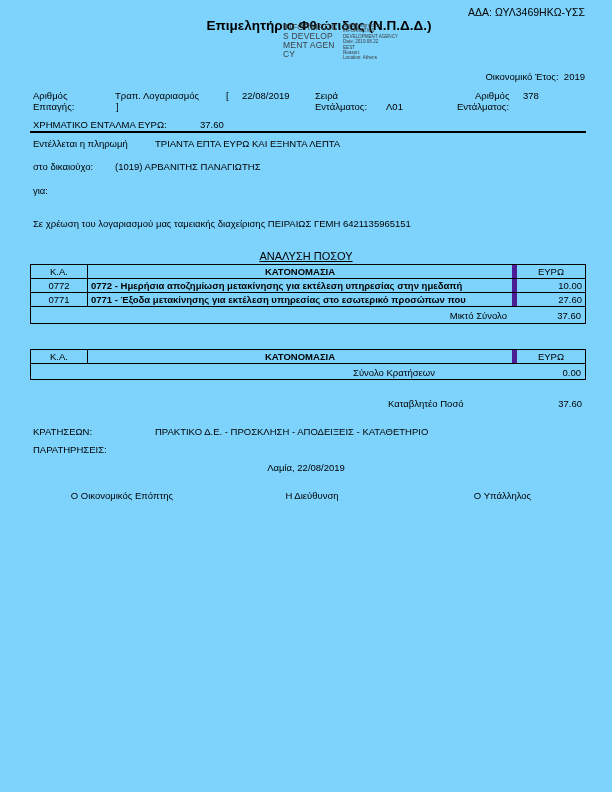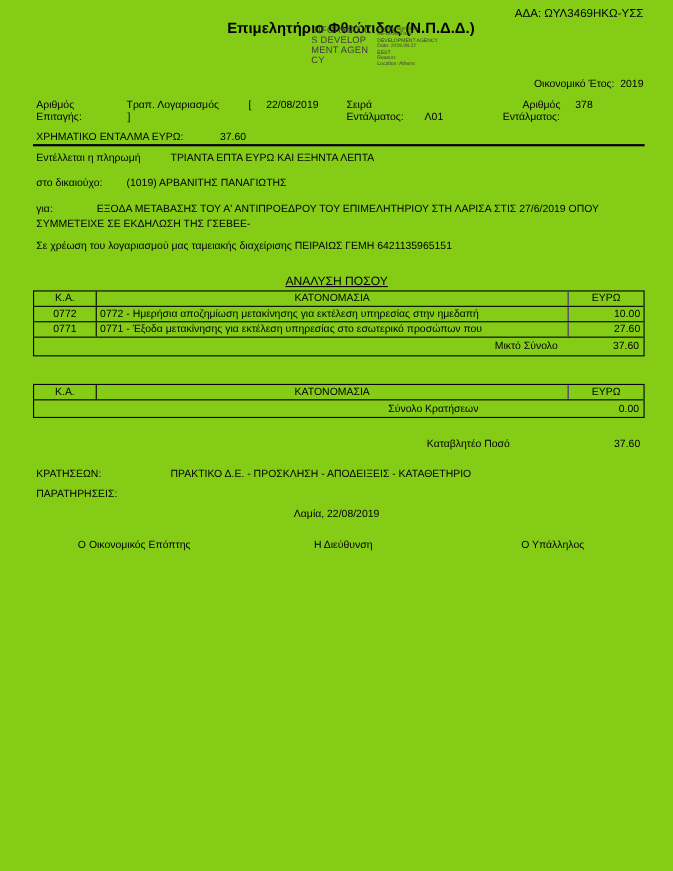--- a/index.html
+++ b/index.html
@@ -1,33 +1,33 @@
 <!DOCTYPE html>
 <html><head>
 <meta charset="utf-8">
 <style>
   html,body{margin:0;padding:0;background:#ffffff;}
   .page{
-    position:relative;width:612px;height:792px;background:#84cc16;
+    position:relative;width:612px;height:792px;background:#7dd3fc;
     font-family:"Liberation Sans",sans-serif;color:#000;overflow:hidden;
   }
   .abs{position:absolute;white-space:nowrap;font-size:9.5px;line-height:11px;}
   .ada{top:7px;right:27px;font-size:10.5px;}
   .doc-title{top:20px;left:0;right:0;text-align:center;font-size:13.5px;font-weight:bold;white-space:nowrap;padding-left:26px;z-index:2;}
   .stamp{position:absolute;left:283px;top:23px;z-index:3;color:#3d3d3d;display:flex;gap:3px;}
   .stamp-agency{width:57px;font-size:8.5px;line-height:9px;word-break:break-all;font-weight:normal;letter-spacing:.2px;}
   .stamp-details{width:58px;font-size:4.6px;line-height:5.4px;word-break:normal;}
   .fiscal{top:71px;right:27px;margin-left:36px;}
   .rule{position:absolute;left:30px;width:556px;height:2px;background:#000;}
   .sec-title{position:absolute;left:0;right:0;text-align:center;font-size:11px;text-decoration:underline;}
   .tbl{position:absolute;left:30px;width:556px;box-sizing:border-box;border:1px solid #000;font-size:9.5px;}
   .trow{display:flex;height:13px;}
   .trow + .trow{border-top:1px solid #000;}
   .c-code{width:56px;border-right:1px solid #000;display:flex;align-items:center;justify-content:center;}
-  .c-name{flex:1;border-right:1px solid #4c1d95;display:flex;align-items:center;padding:0 3px;}
+  .c-name{flex:1;border-right:5px solid #4c1d95;display:flex;align-items:center;padding:0 3px;font-weight:bold;}
   .c-name.center{justify-content:center;padding:0;}
   .c-euro{width:68px;display:flex;align-items:center;justify-content:flex-end;padding-right:3px;box-sizing:border-box;}
   .c-euro.center{justify-content:center;padding-right:0;}
   .trow.total{height:16px;position:relative;align-items:center;}
   .total-label{position:absolute;right:78px;top:50%;transform:translateY(-50%);}
   .total-value{position:absolute;right:4px;top:50%;transform:translateY(-50%);}
   .t2-label{right:150px;}
   .for-text{position:absolute;left:33px;top:185px;width:553px;font-size:9.5px;line-height:12.5px;text-indent:55px;white-space:normal;}
   .center-line{left:0;right:0;text-align:center;}
   .sig{text-align:center;}
@@ -78,21 +78,20 @@
 
   <div class="rule" style="top:131px"></div>
 
   <span class="abs" style="left:33px;top:138px">Εντέλλεται η πληρωμή</span>
   <span class="abs" style="left:155px;top:138px">ΤΡΙΑΝΤΑ ΕΠΤΑ ΕΥΡΩ ΚΑΙ ΕΞΗΝΤΑ ΛΕΠΤΑ</span>
 
   <span class="abs" style="left:33px;top:161px">στο δικαιούχο:</span>
   <span class="abs" style="left:115px;top:161px">(1019) ΑΡΒΑΝΙΤΗΣ ΠΑΝΑΓΙΩΤΗΣ</span>
 
   <span class="abs" style="left:33px;top:185px">για:</span>
-  <div class="for-text">ΕΞΟΔΑ ΜΕΤΑΒΑΣΗΣ ΤΟΥ Α' ΑΝΤΙΠΡΟΕΔΡΟΥ ΤΟΥ ΕΠΙΜΕΛΗΤΗΡΙΟΥ ΣΤΗ ΛΑΡΙΣΑ ΣΤΙΣ 27/6/2019 ΟΠΟΥ ΣΥΜΜΕΤΕΙΧΕ ΣΕ ΕΚΔΗΛΩΣΗ ΤΗΣ ΓΣΕΒΕΕ-</div>
 
   <span class="abs" style="left:33px;top:218px">Σε χρέωση του λογαριασμού μας ταμειακής διαχείρισης ΠΕΙΡΑΙΩΣ ΓΕΜΗ 6421135965151</span>
 
   <div class="abs sec-title" style="top:251px">ΑΝΑΛΥΣΗ ΠΟΣΟΥ</div>
   <div class="tbl" style="top:264px">
     <div class="trow">
       <div class="c-code">Κ.Α.</div>
       <div class="c-name center">ΚΑΤΟΝΟΜΑΣΙΑ</div>
       <div class="c-euro center">ΕΥΡΩ</div>
     </div>

